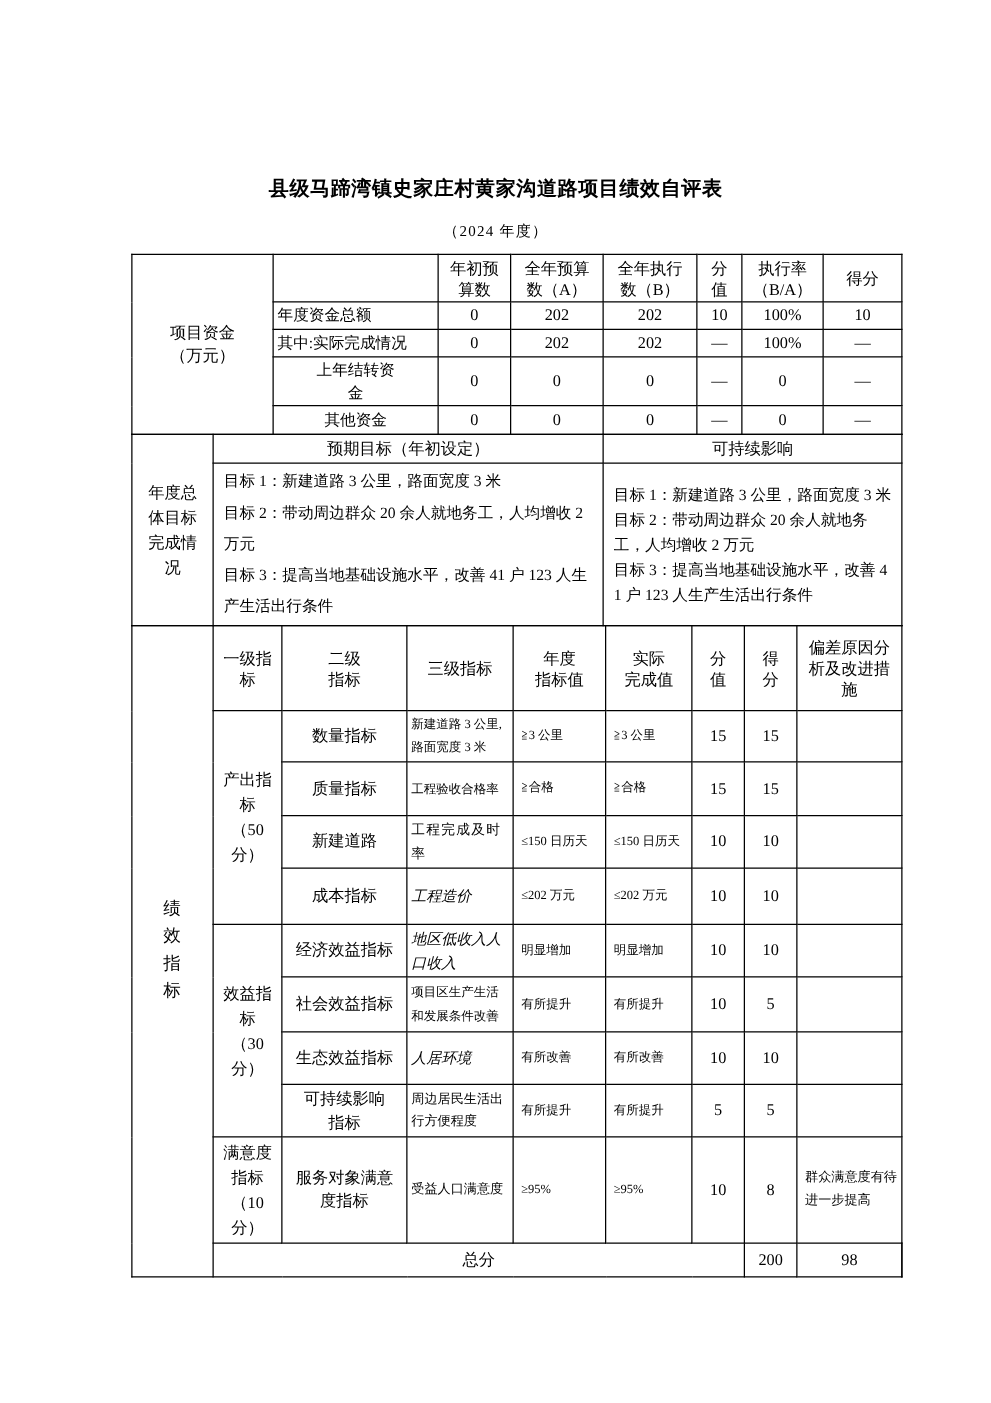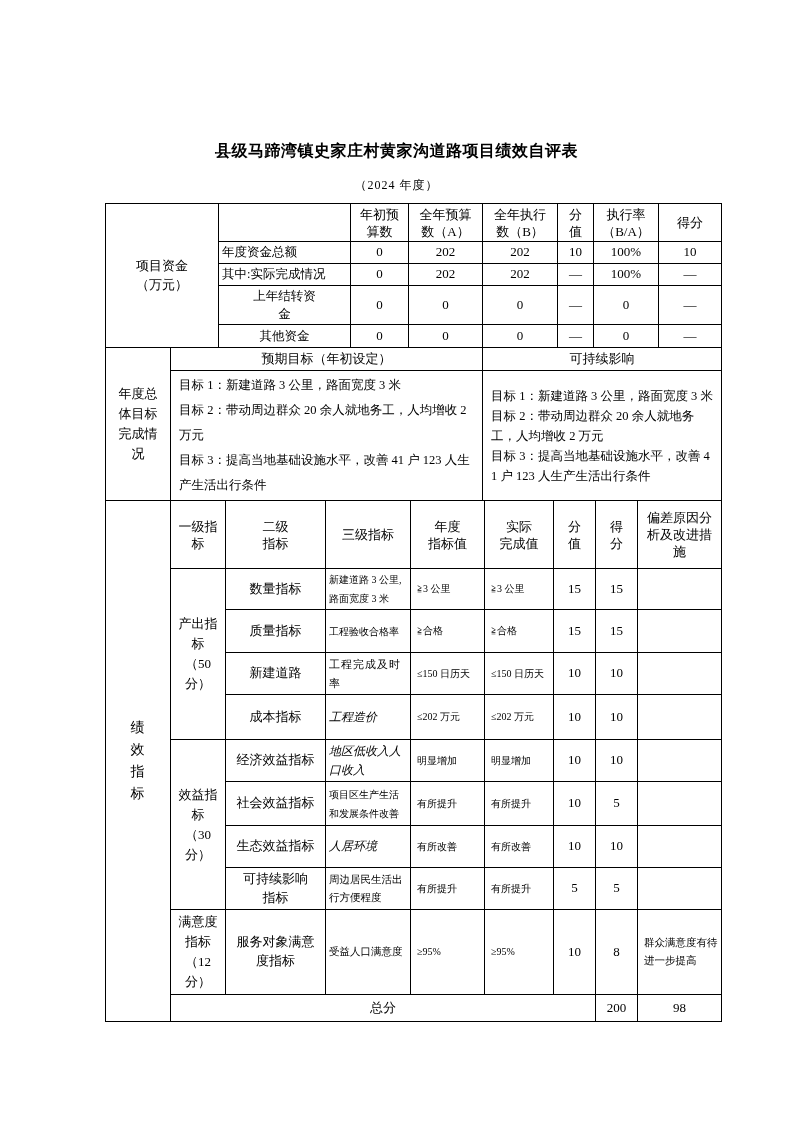--- a/index.html
+++ b/index.html
@@ -265,21 +265,21 @@
         <td class="val">有所提升</td>
         <td class="val">有所提升</td>
         <td class="num">5</td>
         <td class="num">5</td>
         <td class="notecell"></td>
       </tr>
 
       <tr style="height:85px">
         <td class="pre grp">满意度
 指标
-（12
+（10
 分）</td>
         <td class="pre">服务对象满意
 度指标</td>
         <td class="left t105">受益人口满意度</td>
         <td class="val">≥95%</td>
         <td class="val">≥95%</td>
         <td class="num">10</td>
         <td class="num">8</td>
         <td class="notecell">群众满意度有待进一步提高</td>
       </tr>

